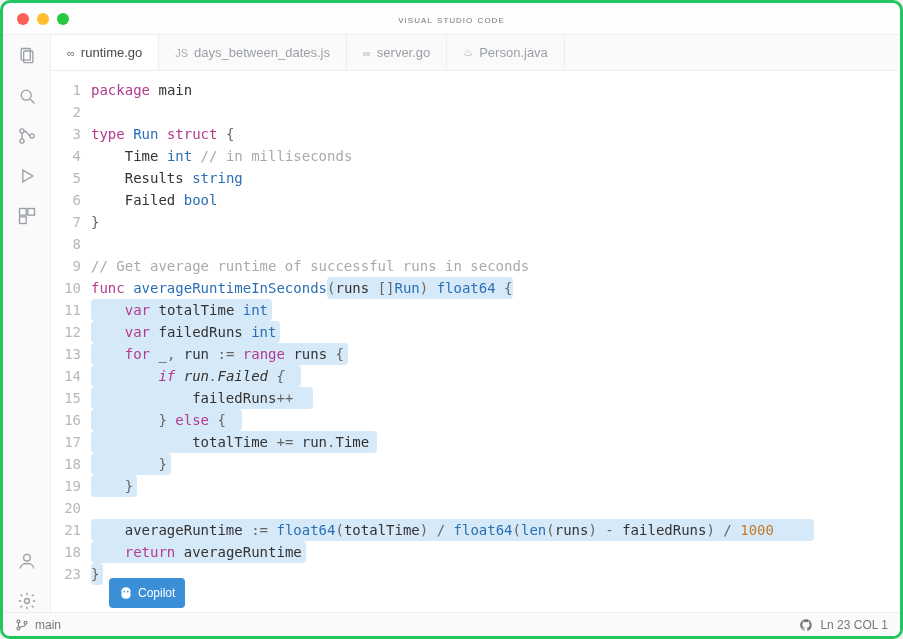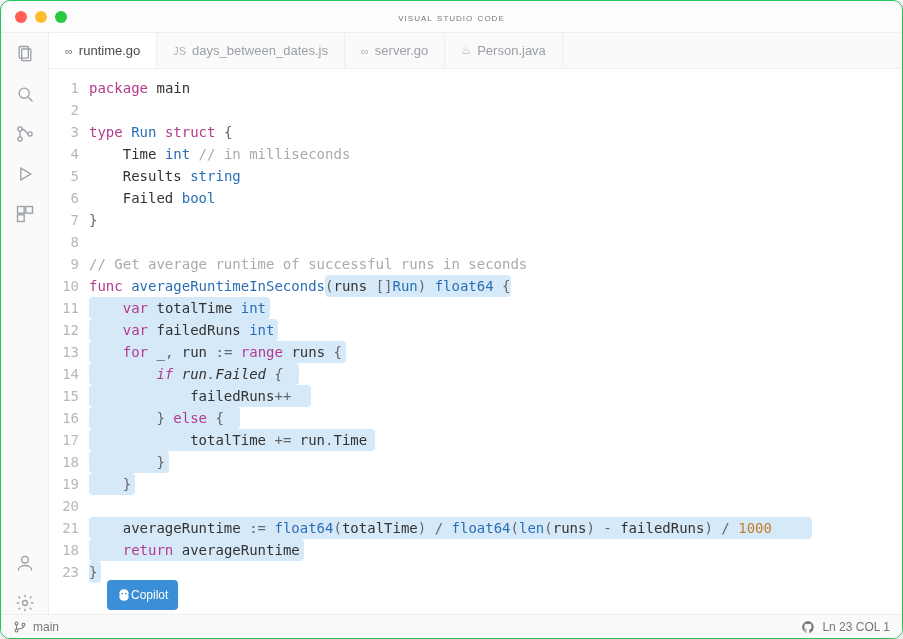--- a/index.html
+++ b/index.html
@@ -1,18 +1,18 @@
 <!DOCTYPE html>
 <html><head>
 <meta charset="utf-8">
 <style>
   * { box-sizing: border-box; margin: 0; padding: 0; }
   html, body { width: 903px; height: 639px; font-family: -apple-system, "Segoe UI", Arial, sans-serif; background:#f4f4f4; }
   .window {
-    width: 903px; height: 639px; background: #fdfdfd; border:1px solid #22c55e; border-radius:10px;
+    width: 903px; height: 639px; background: #fdfdfd; border:3px solid #22c55e; border-radius:10px;
     display:flex; flex-direction:column; overflow:hidden; box-shadow:0 2px 10px rgba(0,0,0,.05);
   }
   
   .titlebar { height:32px; display:flex; align-items:center; position:relative; border-bottom:1px solid #eee; }
   .traffic { display:flex; gap:8px; margin-left:14px; }
   .traffic span { width:12px; height:12px; border-radius:50%; display:block; }
   .tl-red{background:#ff5f57;} .tl-yel{background:#febc2e;} .tl-grn{background:#28c840;}
   .title { position:absolute; left:0; right:0; text-align:center; font-size:12px; letter-spacing:1px; color:#777; font-variant:small-caps; text-transform:lowercase;}
   
   .body { flex:1; display:flex; min-height:0; }
@@ -33,21 +33,21 @@
   .cd { flex:1; white-space:pre; }
   
   .kw { color:#b33a8f; } 
   .ty { color:#2a6fb5; } 
   .fn { color:#2a6fb5; }
   .cm { color:#aaaaaa; }
   .nu { color:#c27c2a; }
   .op { color:#666; }
   .id { color:#333; }
   
-  .copilot { position:absolute; left:58px; bottom:4px; background:#3b8fd6; color:#fff; font-size:12px; padding:4px 10px; border-radius:4px; display:flex; align-items:center; cursor:pointer; font-family:-apple-system,Arial,sans-serif;}
+  .copilot { position:absolute; left:58px; bottom:4px; background:#3b8fd6; color:#fff; font-size:12px; padding:4px 10px; border-radius:4px; display:flex; align-items:center; gap:5px; cursor:pointer; font-family:-apple-system,Arial,sans-serif;}
   .copilot svg{width:14px;height:14px;fill:#fff;}
   
   .statusbar { height:24px; border-top:1px solid #eee; display:flex; align-items:center; font-size:12px; color:#777; padding:0 12px; background:#fafafa;}
   .statusbar .sb-left { display:flex; align-items:center; gap:6px; }
   .statusbar .sb-right { margin-left:auto; display:flex; align-items:center; gap:7px; }
   .branch-icon{width:14px;height:14px;}
   .ghicon{width:14px;height:14px;}
   
   .selbg { display:inline-block; background:#d6e9f8; border-radius:4px; }
 </style>

